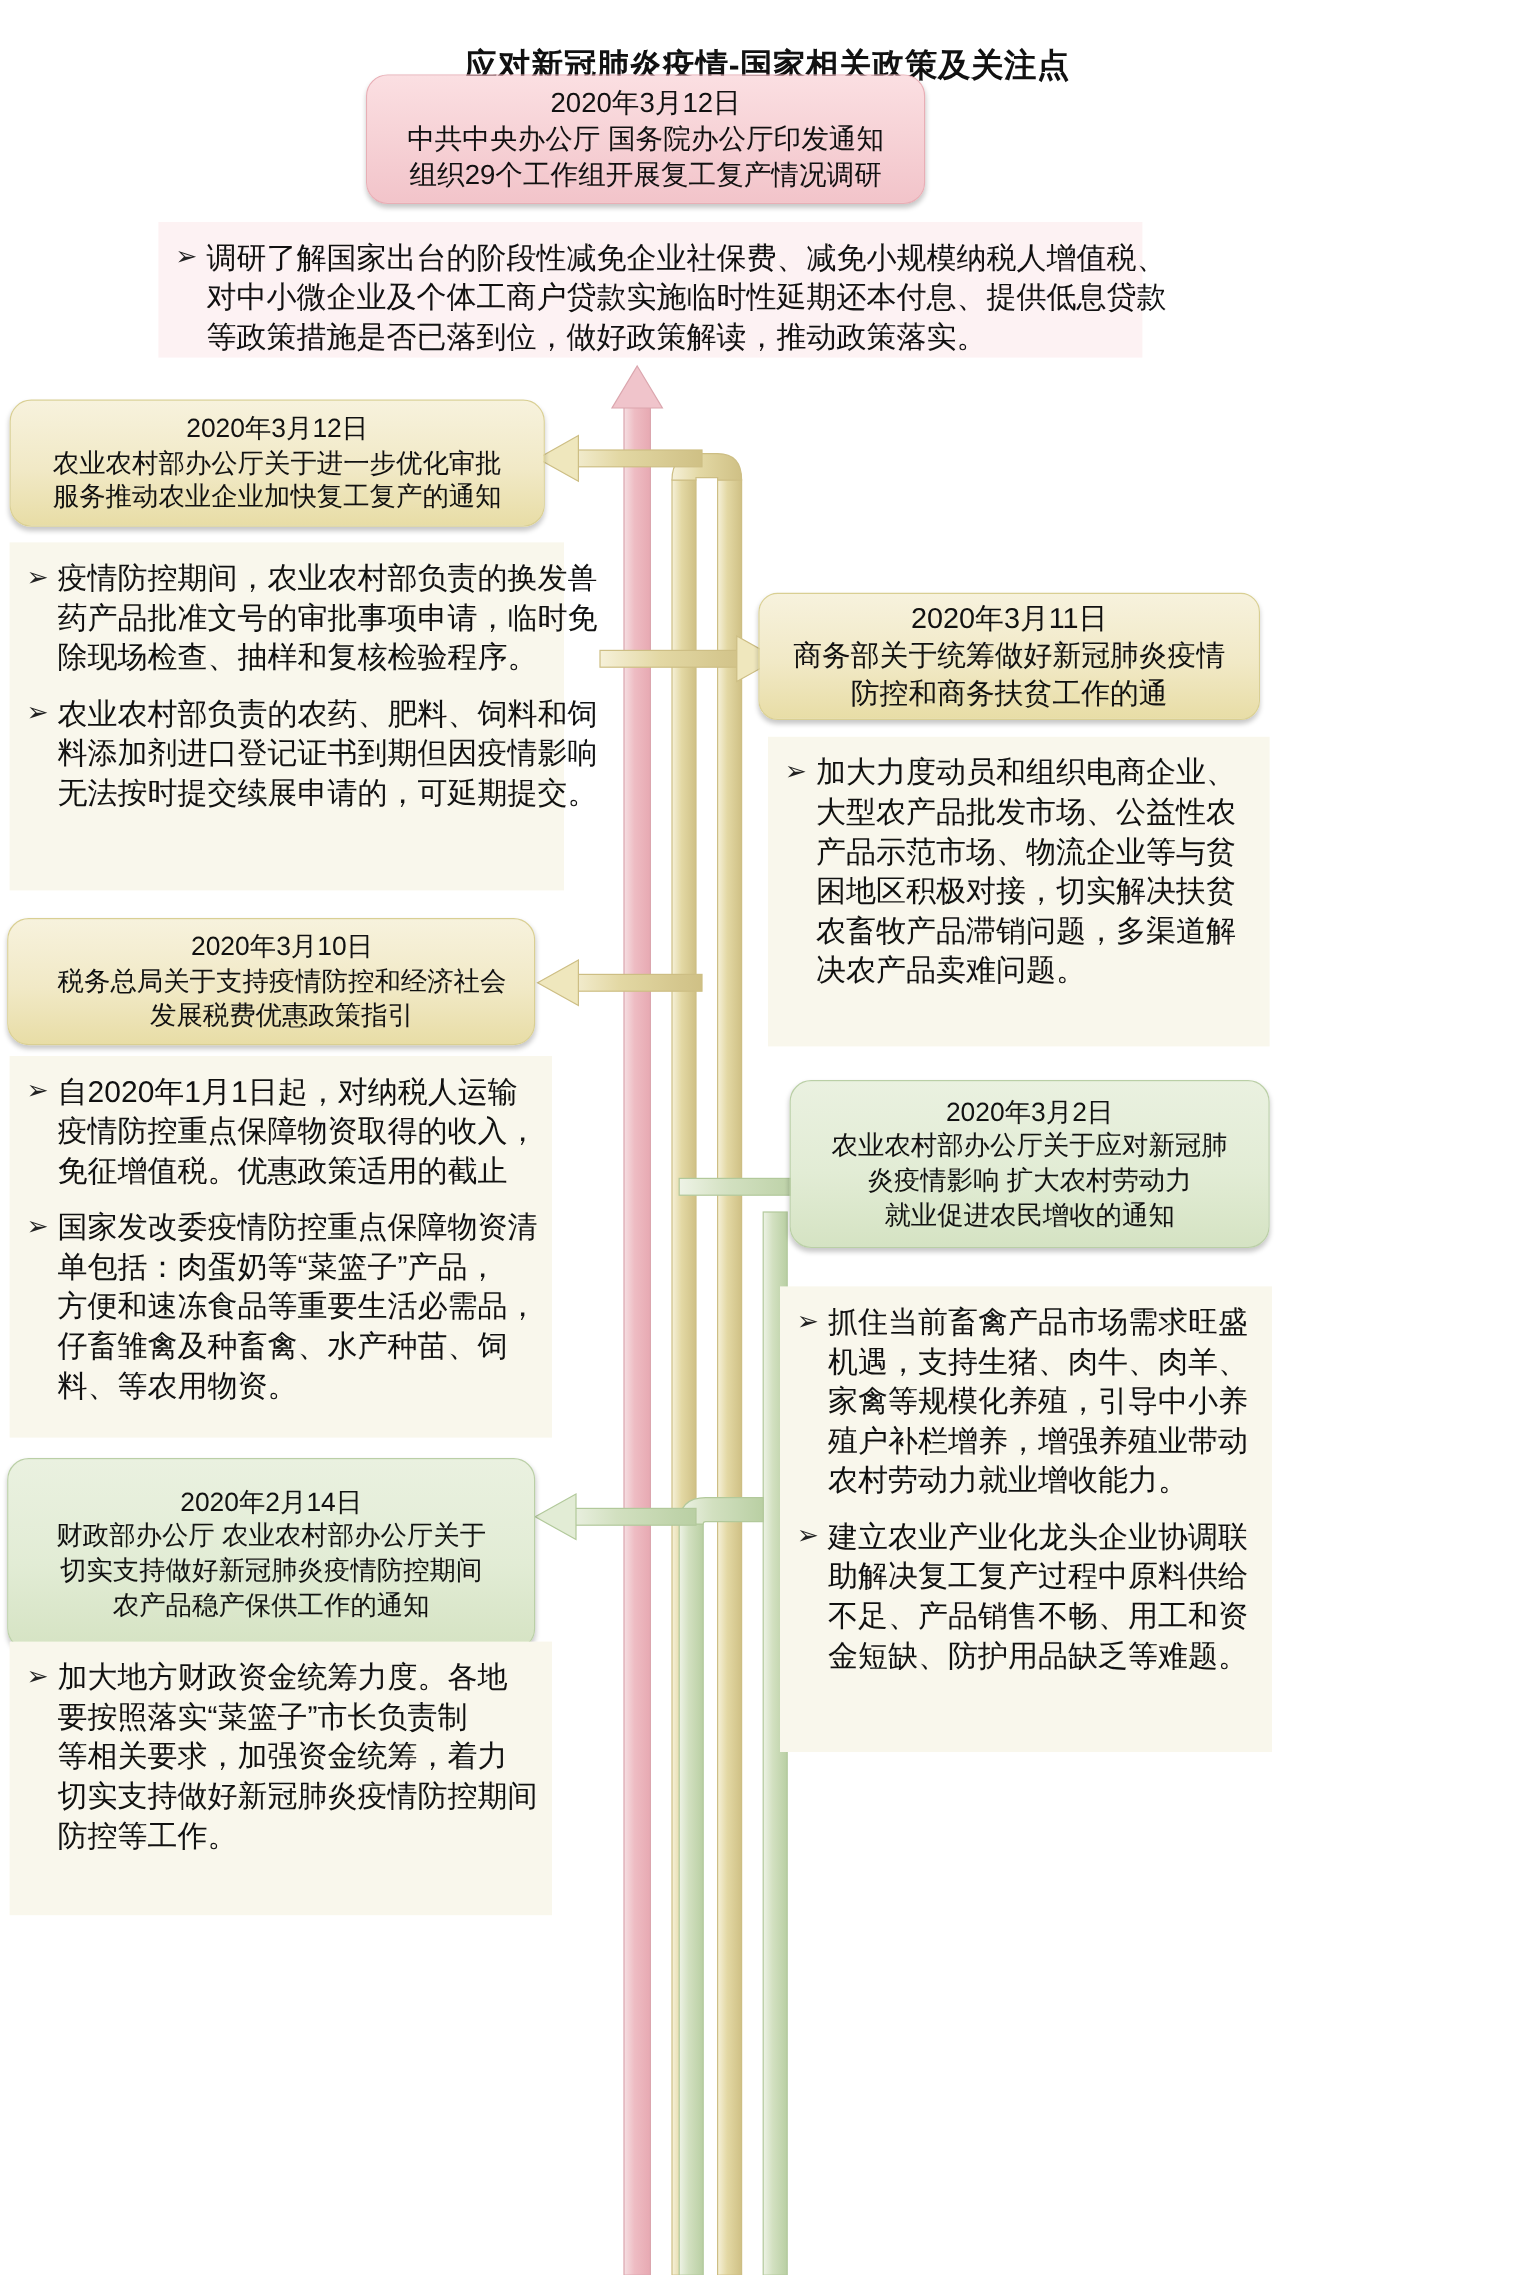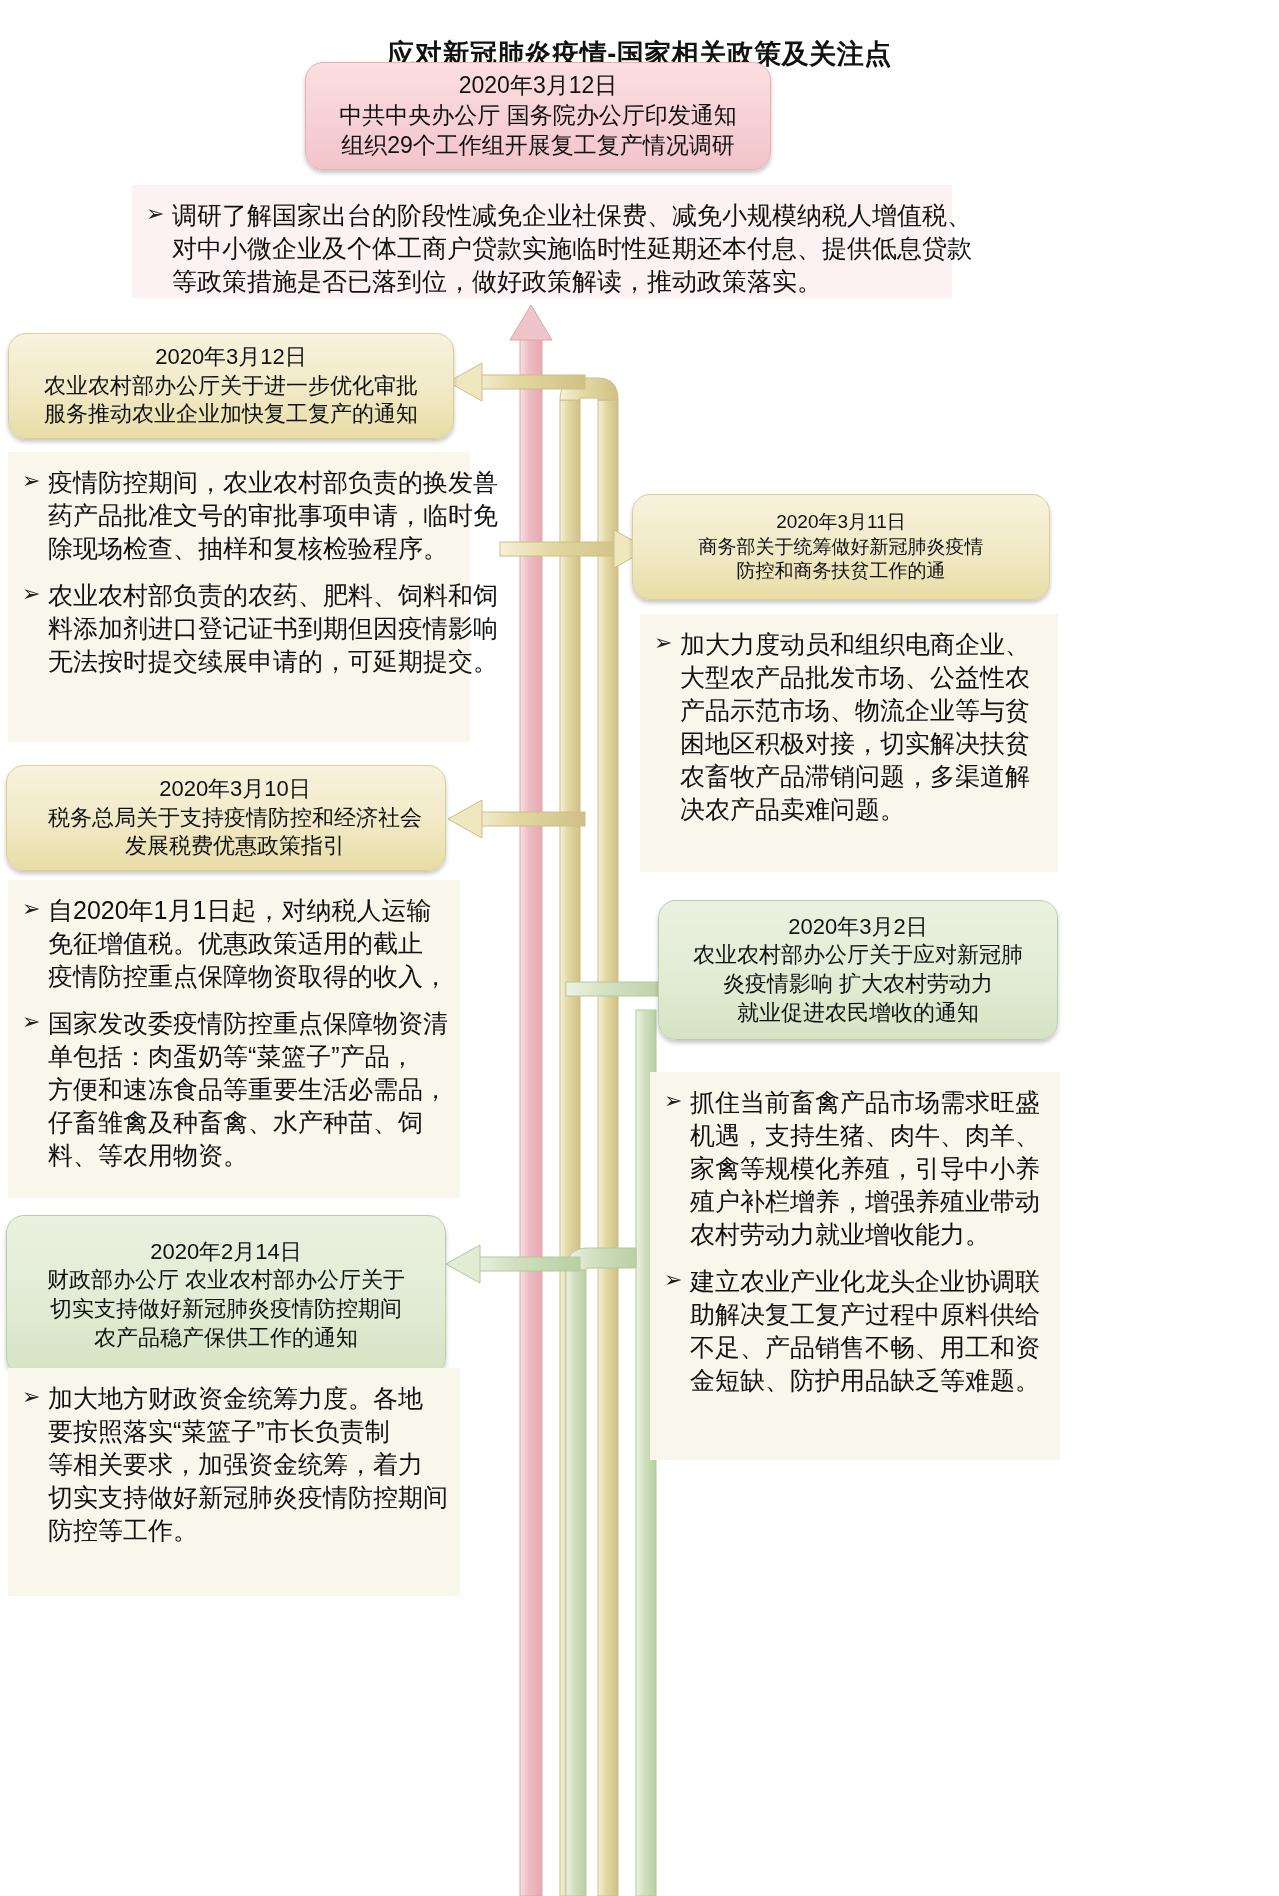--- a/index.html
+++ b/index.html
@@ -176,21 +176,21 @@
     <div class="bullet">
       <div class="mark">➢</div>
       <div class="btext">
         <span>农业农村部负责的农药、肥料、饲料和饲</span>
         <span>料添加剂进口登记证书到期但因疫情影响</span>
         <span>无法按时提交续展申请的，可延期提交。</span>
       </div>
     </div>
   </div>
 
-  <div class="box box-cream" style="left:632px;top:494px;width:418px;height:106px;font-size:19px;">
+  <div class="box box-cream" style="left:632px;top:494px;width:418px;height:106px;font-size:24px;border-radius:16px;">
     <span>2020年3月11日</span>
     <span>商务部关于统筹做好新冠肺炎疫情</span>
     <span>防控和商务扶贫工作的通</span>
   </div>
 
   <div class="panel panel-cream" style="left:640px;top:614px;width:418px;height:258px;">
     <div class="bullet">
       <div class="mark">➢</div>
       <div class="btext">
         <span>加大力度动员和组织电商企业、</span>
@@ -207,22 +207,22 @@
     <span>2020年3月10日</span>
     <span>税务总局关于支持疫情防控和经济社会</span>
     <span>发展税费优惠政策指引</span>
   </div>
 
   <div class="panel panel-cream" style="left:8px;top:880px;width:452px;height:318px;">
     <div class="bullet">
       <div class="mark">➢</div>
       <div class="btext">
         <span>自2020年1月1日起，对纳税人运输</span>
+        <span>疫情防控重点保障物资取得的收入，</span>
         <span>免征增值税。优惠政策适用的截止</span>
-        <span>疫情防控重点保障物资取得的收入，</span>
       </div>
     </div>
     <div class="bullet">
       <div class="mark">➢</div>
       <div class="btext">
         <span>国家发改委疫情防控重点保障物资清</span>
         <span>单包括：肉蛋奶等“菜篮子”产品，</span>
         <span>方便和速冻食品等重要生活必需品，</span>
         <span>仔畜雏禽及种畜禽、水产种苗、饲</span>
         <span>料、等农用物资。</span>

